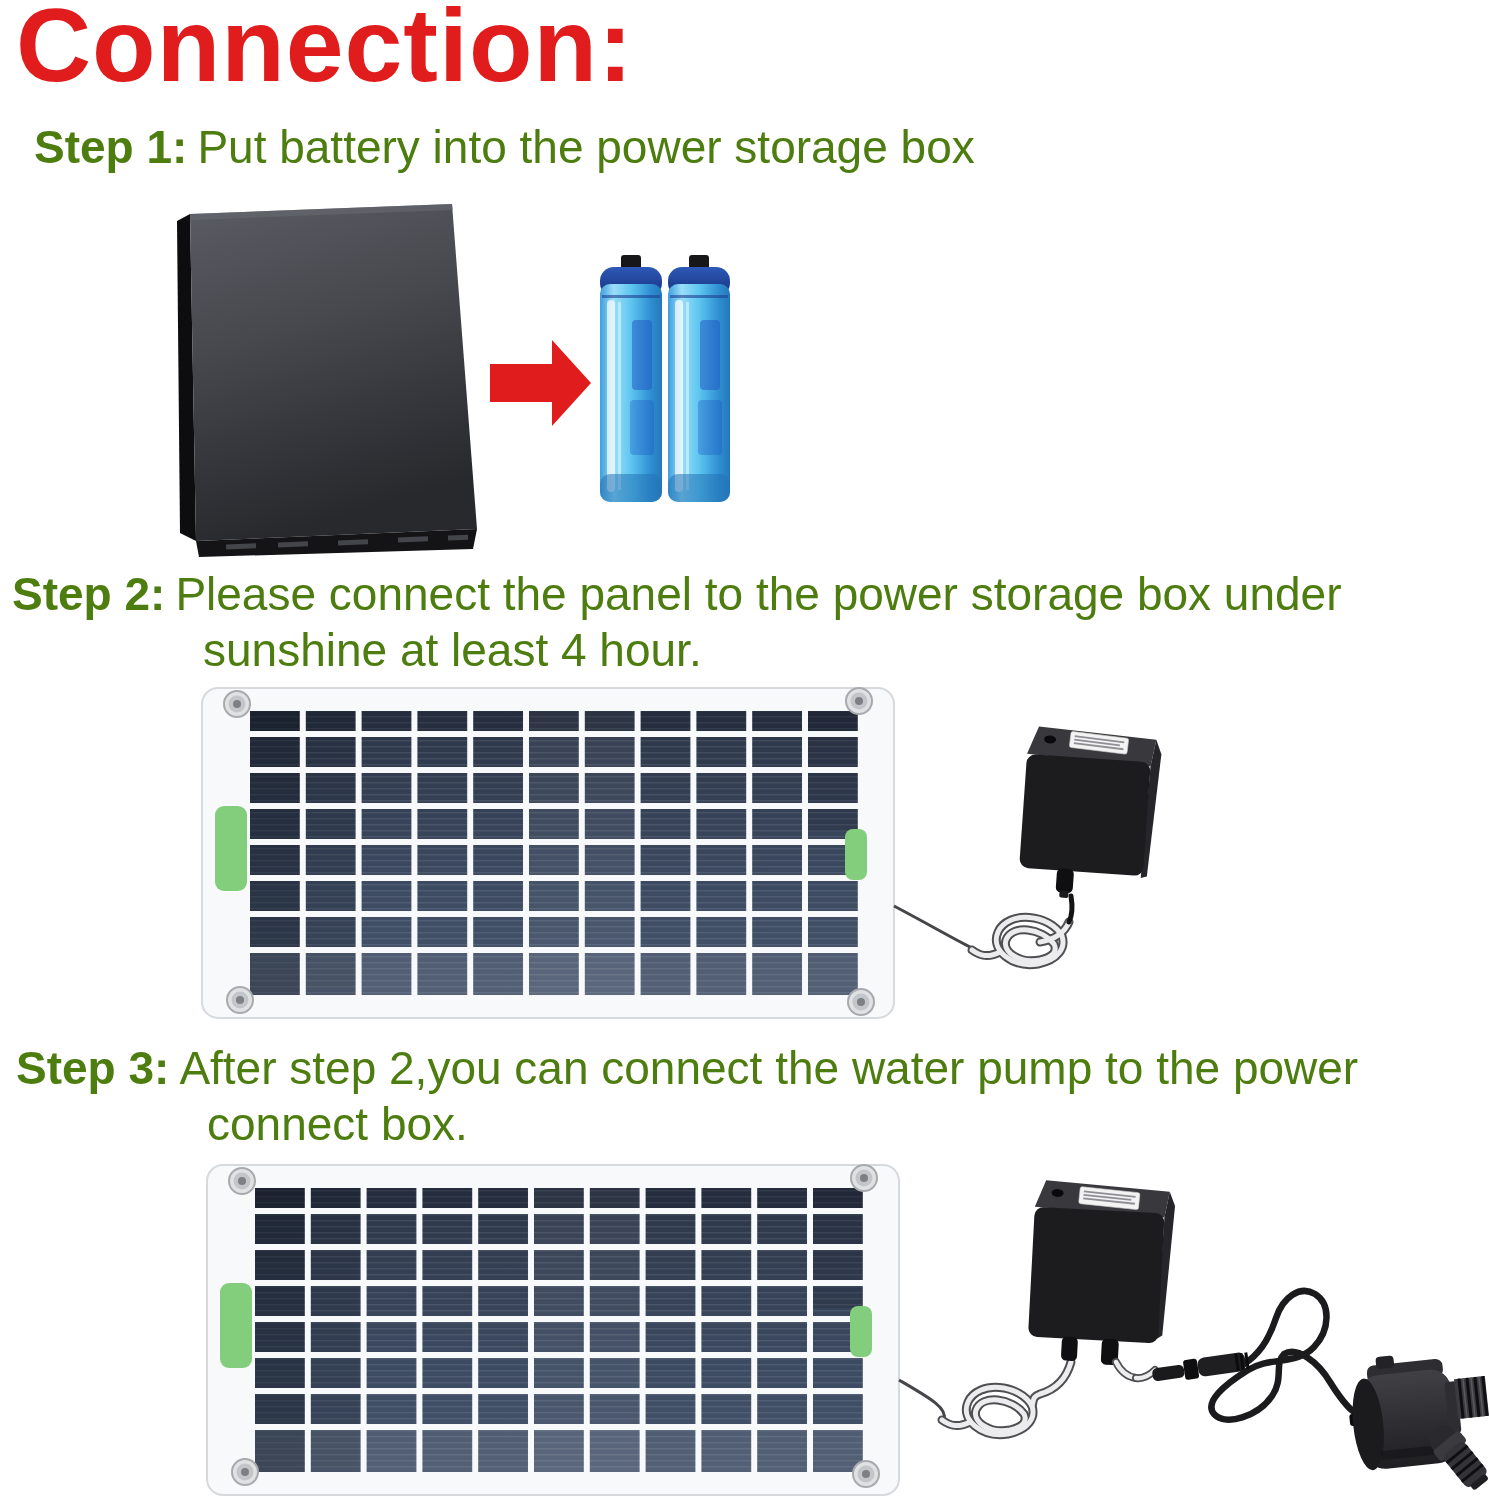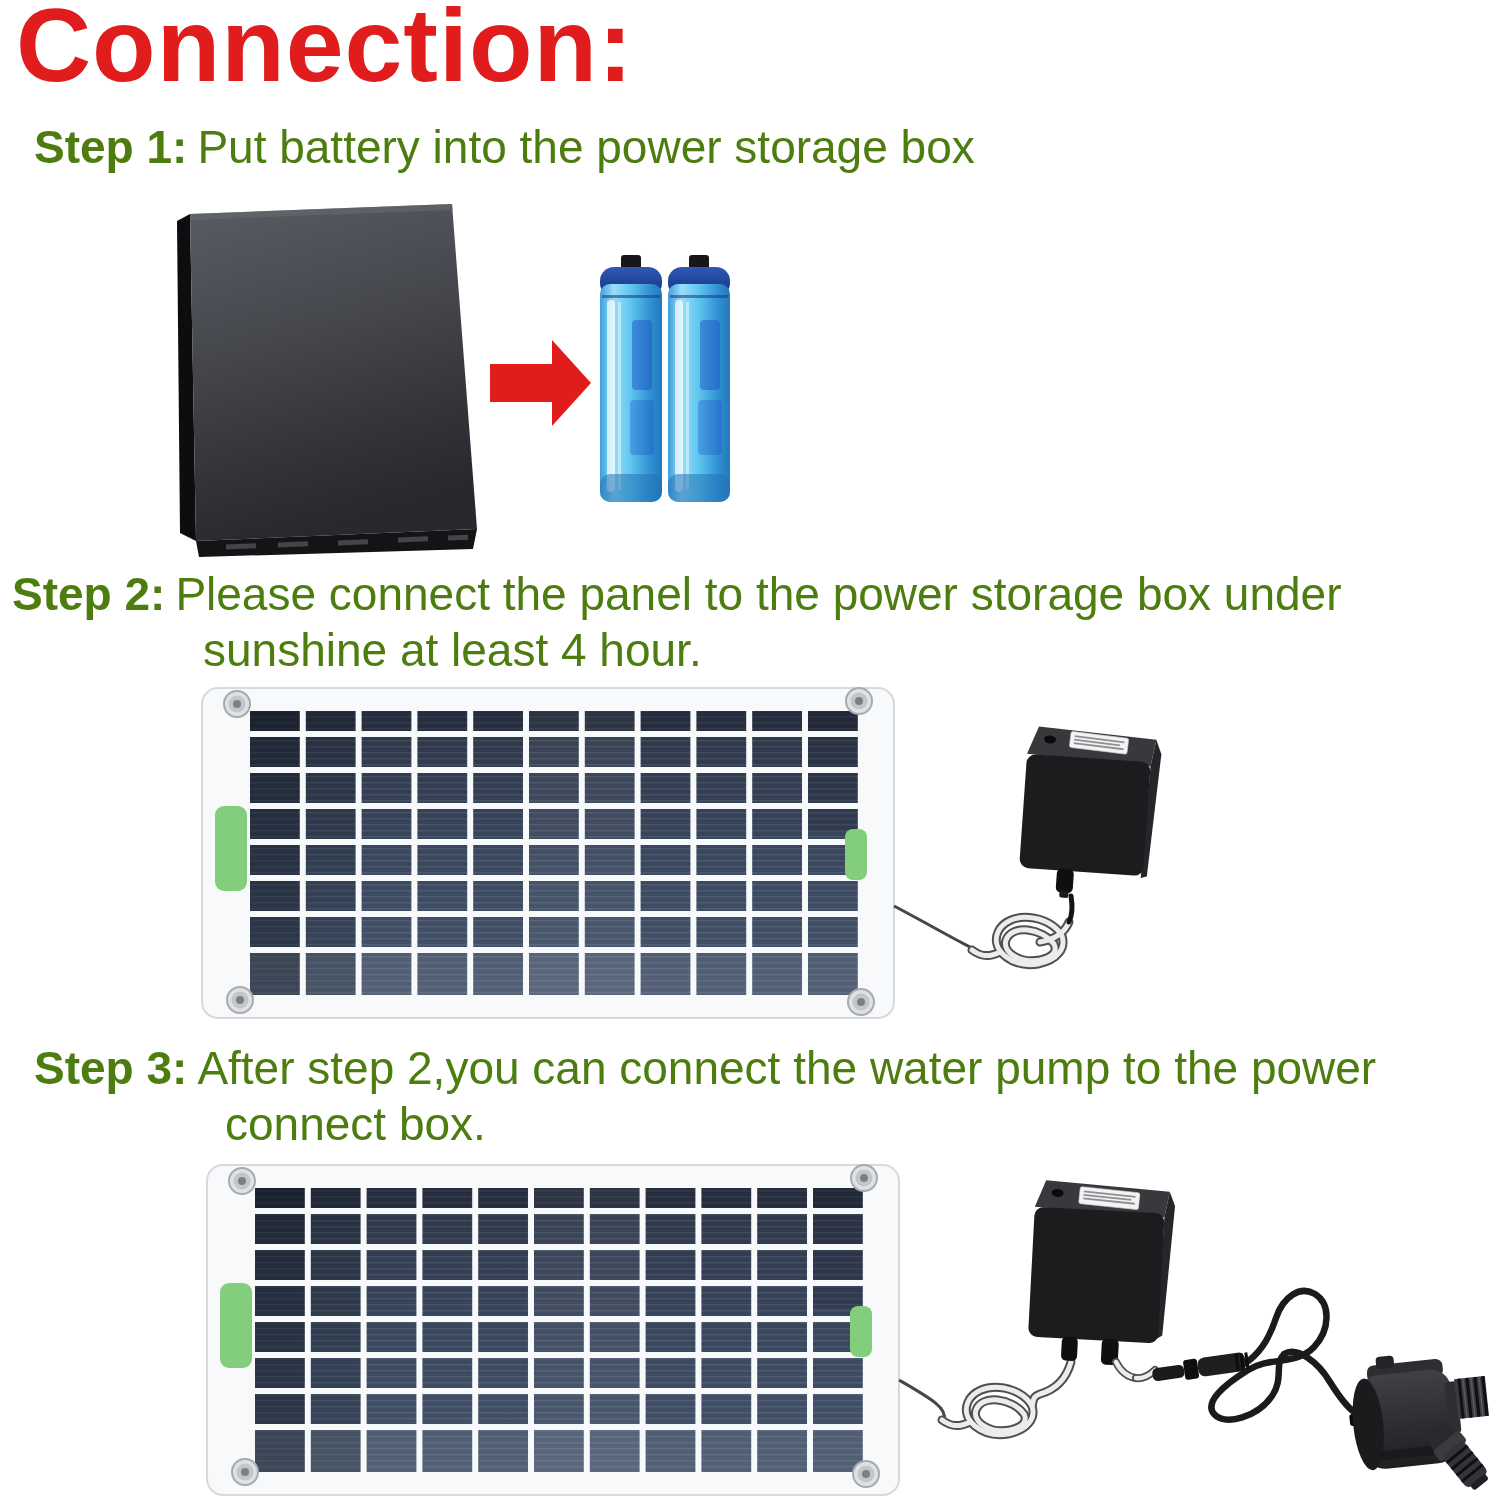--- a/index.html
+++ b/index.html
@@ -13,21 +13,21 @@
     white-space:nowrap;
   }
   .step-text{
     position:absolute;color:#4d7c0f;font-size:46px;line-height:56px;
     white-space:nowrap;
   }
   .step-text .lbl{font-weight:700;margin-right:10px;}
   .step-text .line2{display:block;margin-left:191px;}
   .s1{left:34px;top:119px;}
   .s2{left:12px;top:566px;}
-  .s3{left:34px;top:1040px;}
+  .s3{left:16px;top:1040px;}
   .art{position:absolute;left:0;top:0;}
 </style>
 </head>
 <body>
 
 <h1 class="page-title">Connection:</h1>
 
 <div class="step-text s1">
   <span class="lbl">Step 1:</span><span>Put battery into the power storage box</span><span class="line2"></span>
 </div>

